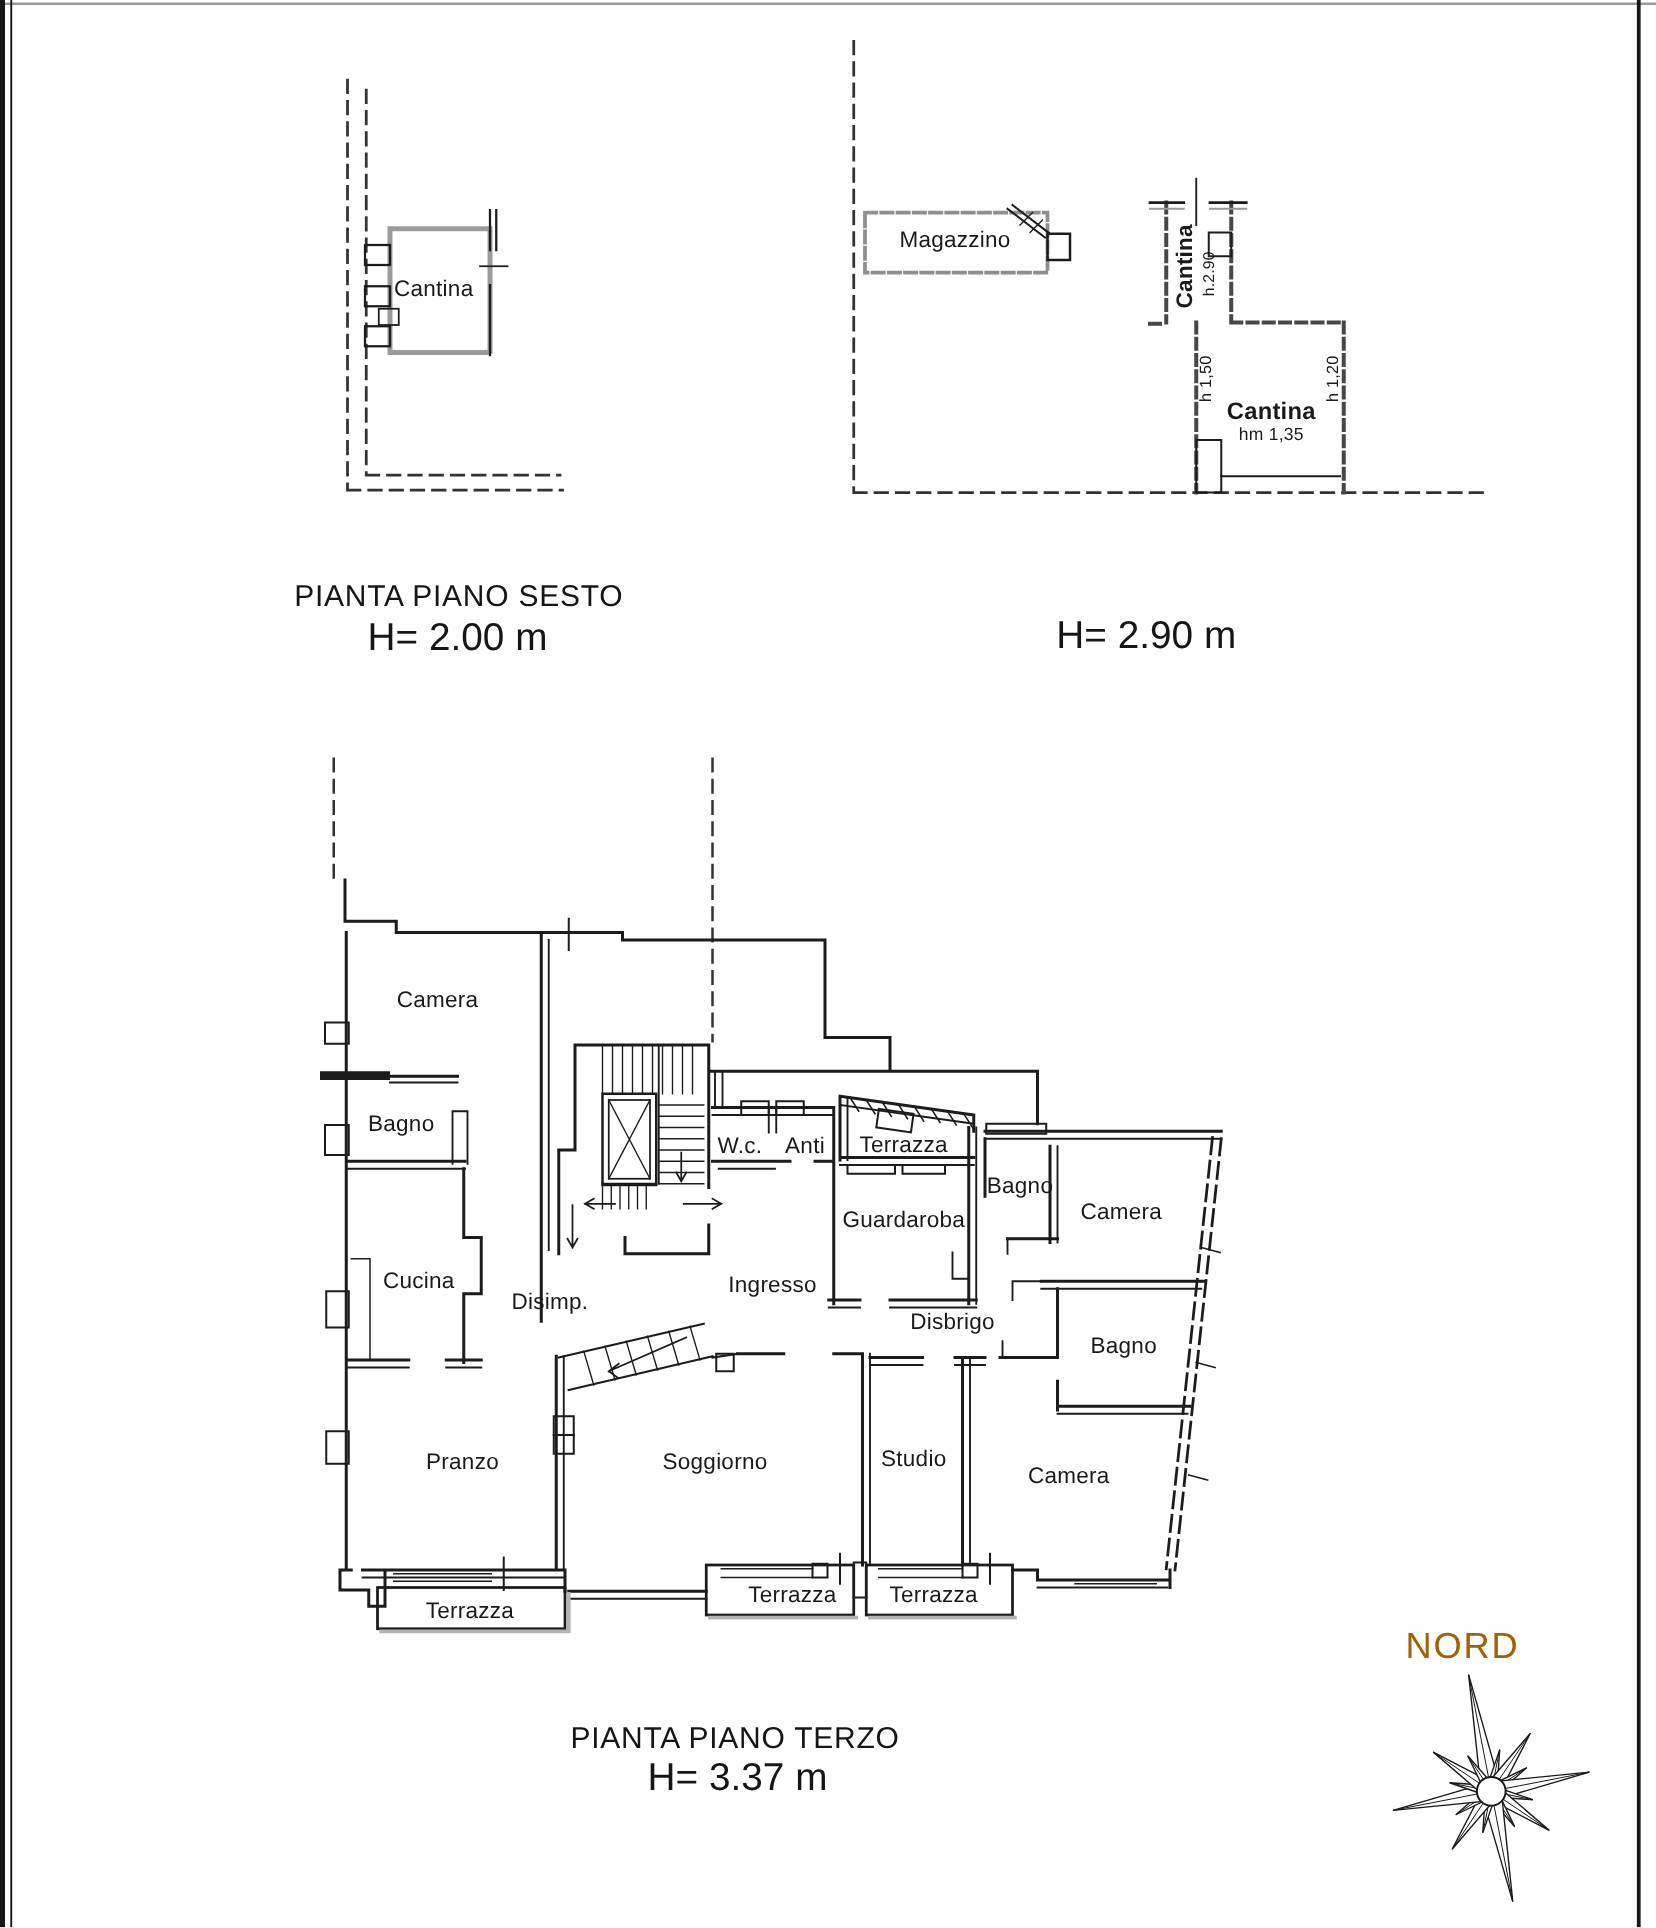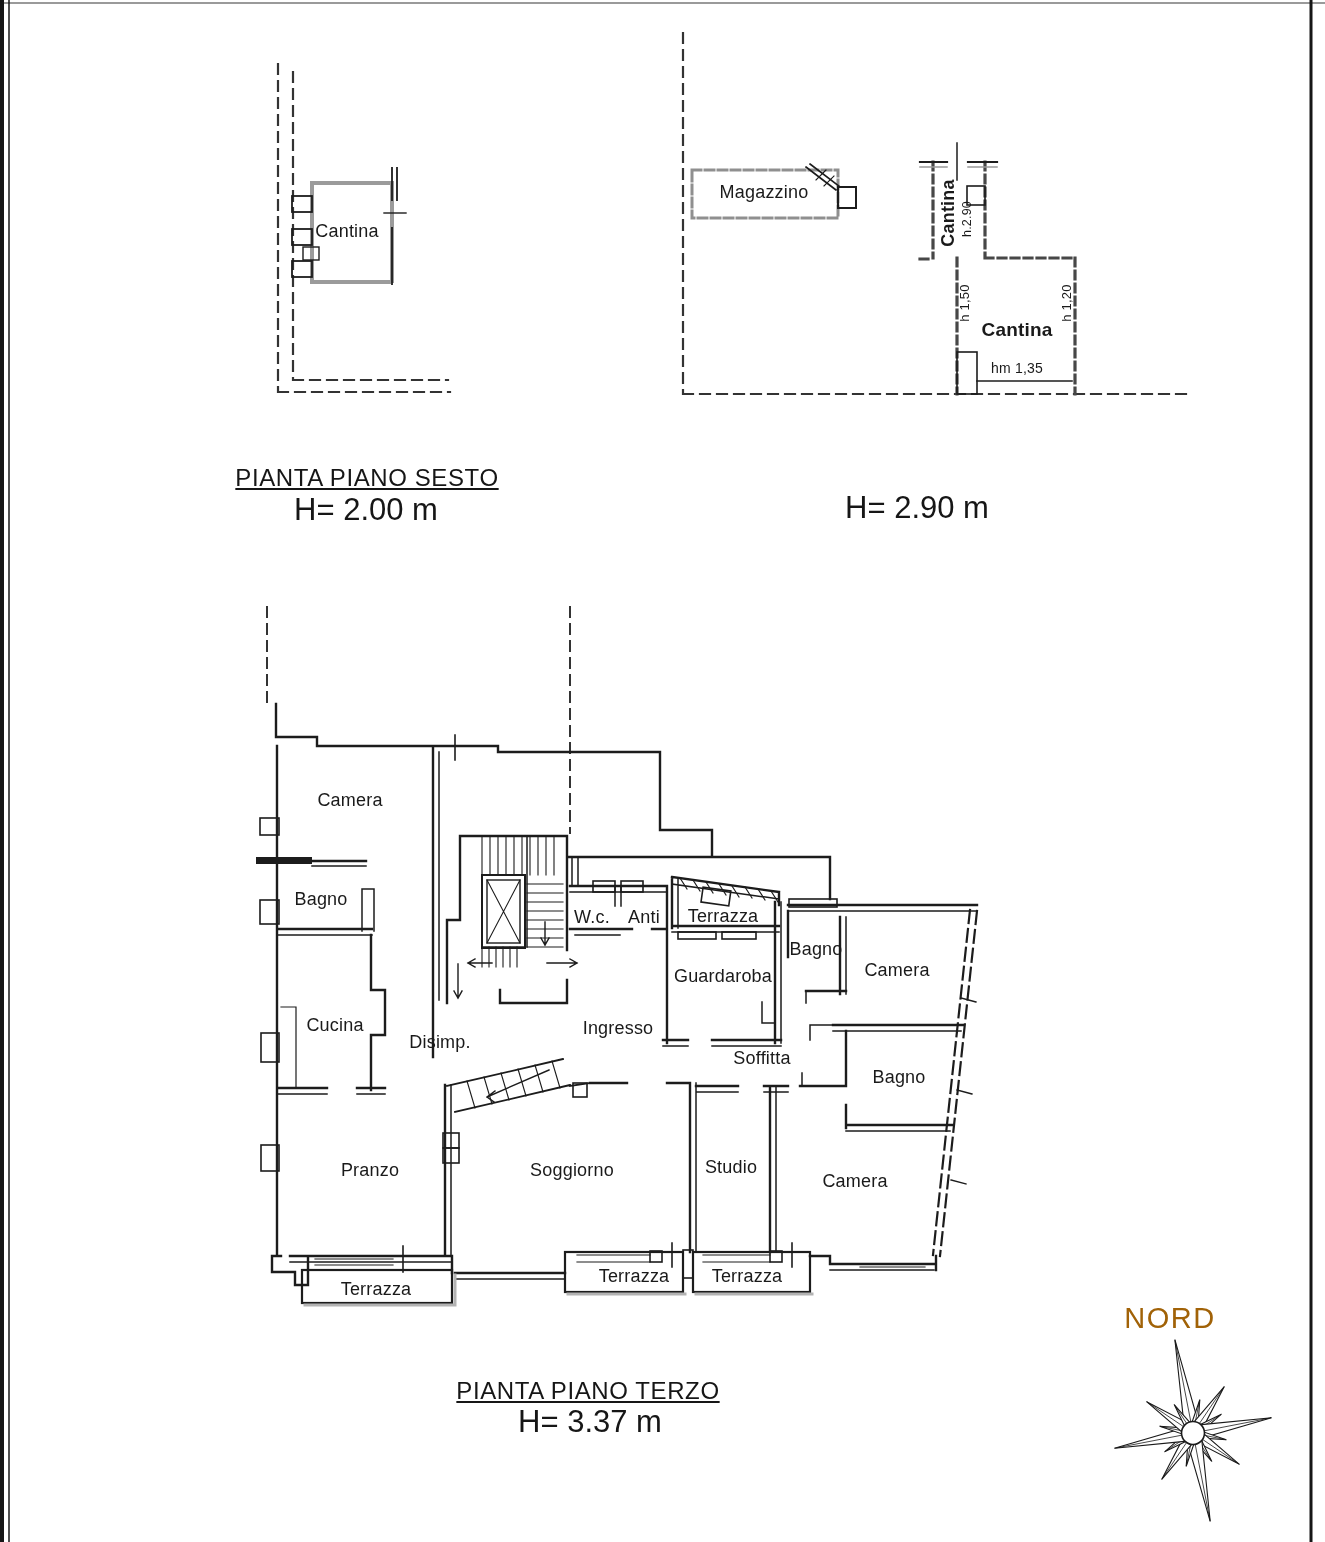--- a/index.html
+++ b/index.html
@@ -4,25 +4,25 @@
 <style>
   html,body{margin:0;padding:0;background:#fff;}
   .page{position:relative;width:1325px;height:1542px;background:#ffffff;
         font-family:"Liberation Sans",sans-serif;color:#1a1a1a;overflow:hidden;}
   svg.draw{position:absolute;left:0;top:0;}
   .lbl{position:absolute;transform:translate(-50%,-50%);white-space:nowrap;
        font-size:18px;color:#1a1a1a;letter-spacing:.2px;}
   .lbl.rot{transform:translate(-50%,-50%) rotate(-90deg);}
   .lbl.sm{font-size:13px;}
   .lbl.xs{font-size:12.5px;}
-  .lbl.md{font-size:14px;margin-top:21px;}
+  .lbl.md{font-size:14px;}
   .lbl.bold{font-weight:700;}
   .lbl.big{font-size:19px;}
   .title{position:absolute;transform:translate(-50%,-50%);white-space:nowrap;
-         font-size:24px;letter-spacing:.6px;color:#161616;text-decoration:underline;}
+         font-size:24px;letter-spacing:.6px;color:#161616;}
   .subtitle{position:absolute;transform:translate(-50%,-50%);white-space:nowrap;
          font-size:31px;color:#161616;}
   .nord{position:absolute;transform:translate(-50%,-50%);font-size:29px;
         letter-spacing:1.5px;color:#a16207;}
 </style>
 </head>
 <body>
 
 <div class="page">
 
@@ -237,21 +237,21 @@
   <div class="lbl" style="left:335px;top:1025px">Cucina</div>
   <div class="lbl" style="left:370px;top:1170px">Pranzo</div>
   <div class="lbl" style="left:440px;top:1042px">Disimp.</div>
   <div class="lbl" style="left:592px;top:917px">W.c.</div>
   <div class="lbl" style="left:644px;top:917px">Anti</div>
   <div class="lbl" style="left:723px;top:916px">Terrazza</div>
   <div class="lbl" style="left:723px;top:976px">Guardaroba</div>
   <div class="lbl" style="left:816px;top:949px">Bagno</div>
   <div class="lbl" style="left:897px;top:970px">Camera</div>
   <div class="lbl" style="left:618px;top:1028px">Ingresso</div>
-  <div class="lbl" style="left:762px;top:1058px">Soffitta</div>
+  <div class="lbl" style="left:762px;top:1058px">Disbrigo</div>
   <div class="lbl" style="left:899px;top:1077px">Bagno</div>
   <div class="lbl" style="left:572px;top:1170px">Soggiorno</div>
   <div class="lbl" style="left:731px;top:1167px">Studio</div>
   <div class="lbl" style="left:855px;top:1181px">Camera</div>
   <div class="lbl" style="left:376px;top:1289px">Terrazza</div>
   <div class="lbl" style="left:634px;top:1276px">Terrazza</div>
   <div class="lbl" style="left:747px;top:1276px">Terrazza</div>
   <div class="title" style="left:588px;top:1391px">PIANTA PIANO TERZO</div>
   <div class="subtitle" style="left:590px;top:1422px">H= 3.37 m</div>
 

